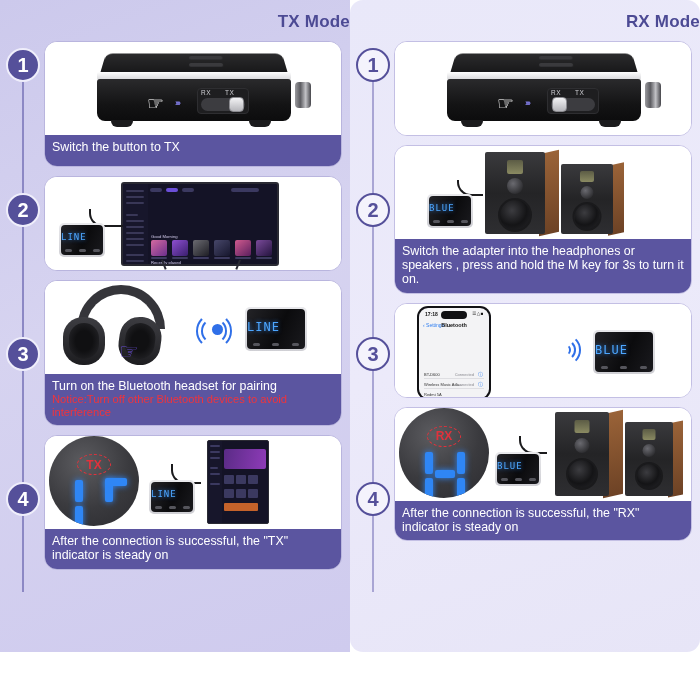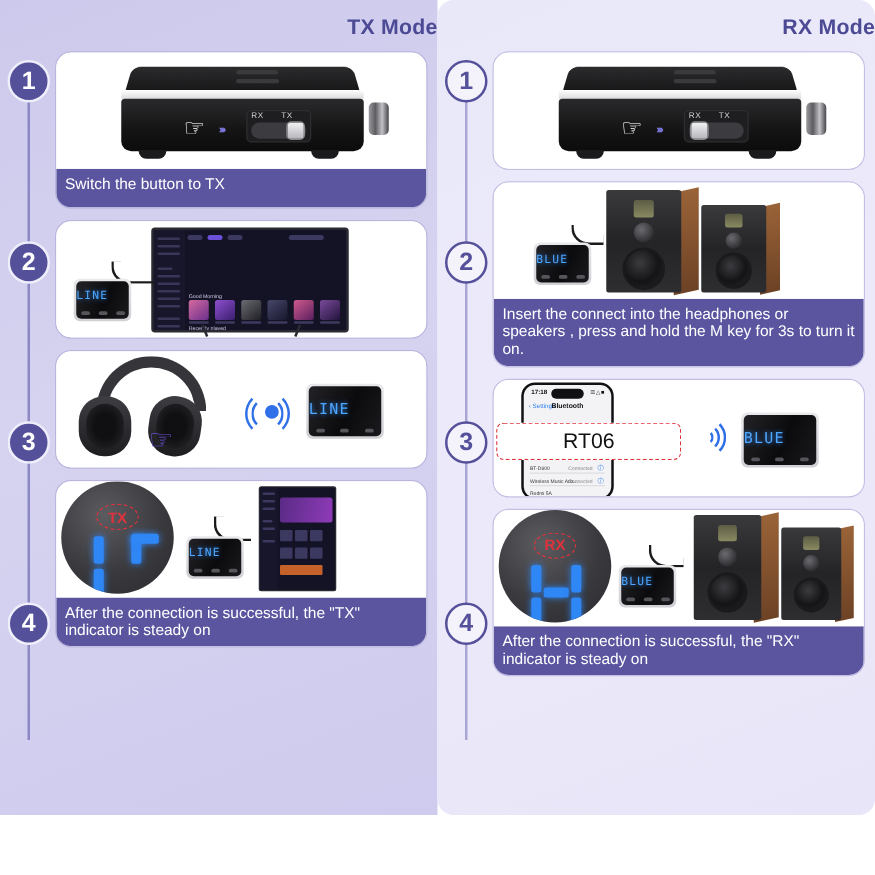--- a/index.html
+++ b/index.html
@@ -485,20 +485,24 @@
 
                 <div class="led" style="top:11px;font-size:12px">LINE</div>
                 <div class="btns">
                     <i></i>
                     <i></i>
                     <i></i>
                   </div>
               </div>
             </div>
           </div>
+          <div class="cap">
+            <span>Turn on the Bluetooth headset for pairing</span>
+            <span class="notice">Notice:Turn off other Bluetooth devices to avoid interference</span>
+          </div>
         </div>
 
         <div class="step">
           <div class="step-img">
             <div class="mag">
               <div class="tag">TX</div>
               <div class="seg" style="left:26px;top:44px;width:8px;height:22px"></div>
               <div class="seg" style="left:26px;top:70px;width:8px;height:22px"></div>
               <div class="seg" style="left:56px;top:44px;width:8px;height:22px"></div>
               <div class="seg" style="left:56px;top:42px;width:22px;height:8px"></div>
@@ -598,21 +602,21 @@
                 <div class="led">BLUE</div>
                 <div class="btns">
                     <i></i>
                     <i></i>
                     <i></i>
                   </div>
               </div>
             </div>
           </div>
           <div class="cap">
-            <span>Insert the connect into the headphones or speakers , press and hold the M key for 3s to turn it on.</span>
+            <span>Switch the adapter into the headphones or speakers , press and hold the M key for 3s to turn it on.</span>
           </div>
         </div>
 
         <div class="step">
           <div class="step-img">
             <div class="phone">
               <div class="pscreen">
                 <div class="notch"></div>
                 <div class="ptime">17:18</div>
                 <div class="pstat">☰△■</div>
@@ -626,21 +630,20 @@
                 <div class="prow" style="top:72px">
                   <b>Wireless Music Ada...</b>
                   <s>Connected</s>
                   <em>ⓘ</em>
                 </div>
                 <div class="prow" style="top:82px">
                   <b>Redmi 5A</b>
                 </div>
               </div>
             </div>
-            <div class="callout">RT06</div>
             <div class="bt-wave" style="left:152px;top:30px;width:40px;height:34px">
               <div class="arc" style="left:2px;top:0px;width:32px;height:32px"></div>
               <div class="arc" style="left:7px;top:5px;width:22px;height:22px"></div>
               <div class="arc" style="left:12px;top:10px;width:12px;height:12px"></div>
             </div>
             <div class="adapter-sm" style="left:198px;top:26px;width:62px;height:44px">
               <div class="face">
 
                 <div class="led" style="top:11px;font-size:12px">BLUE</div>
                 <div class="btns">

